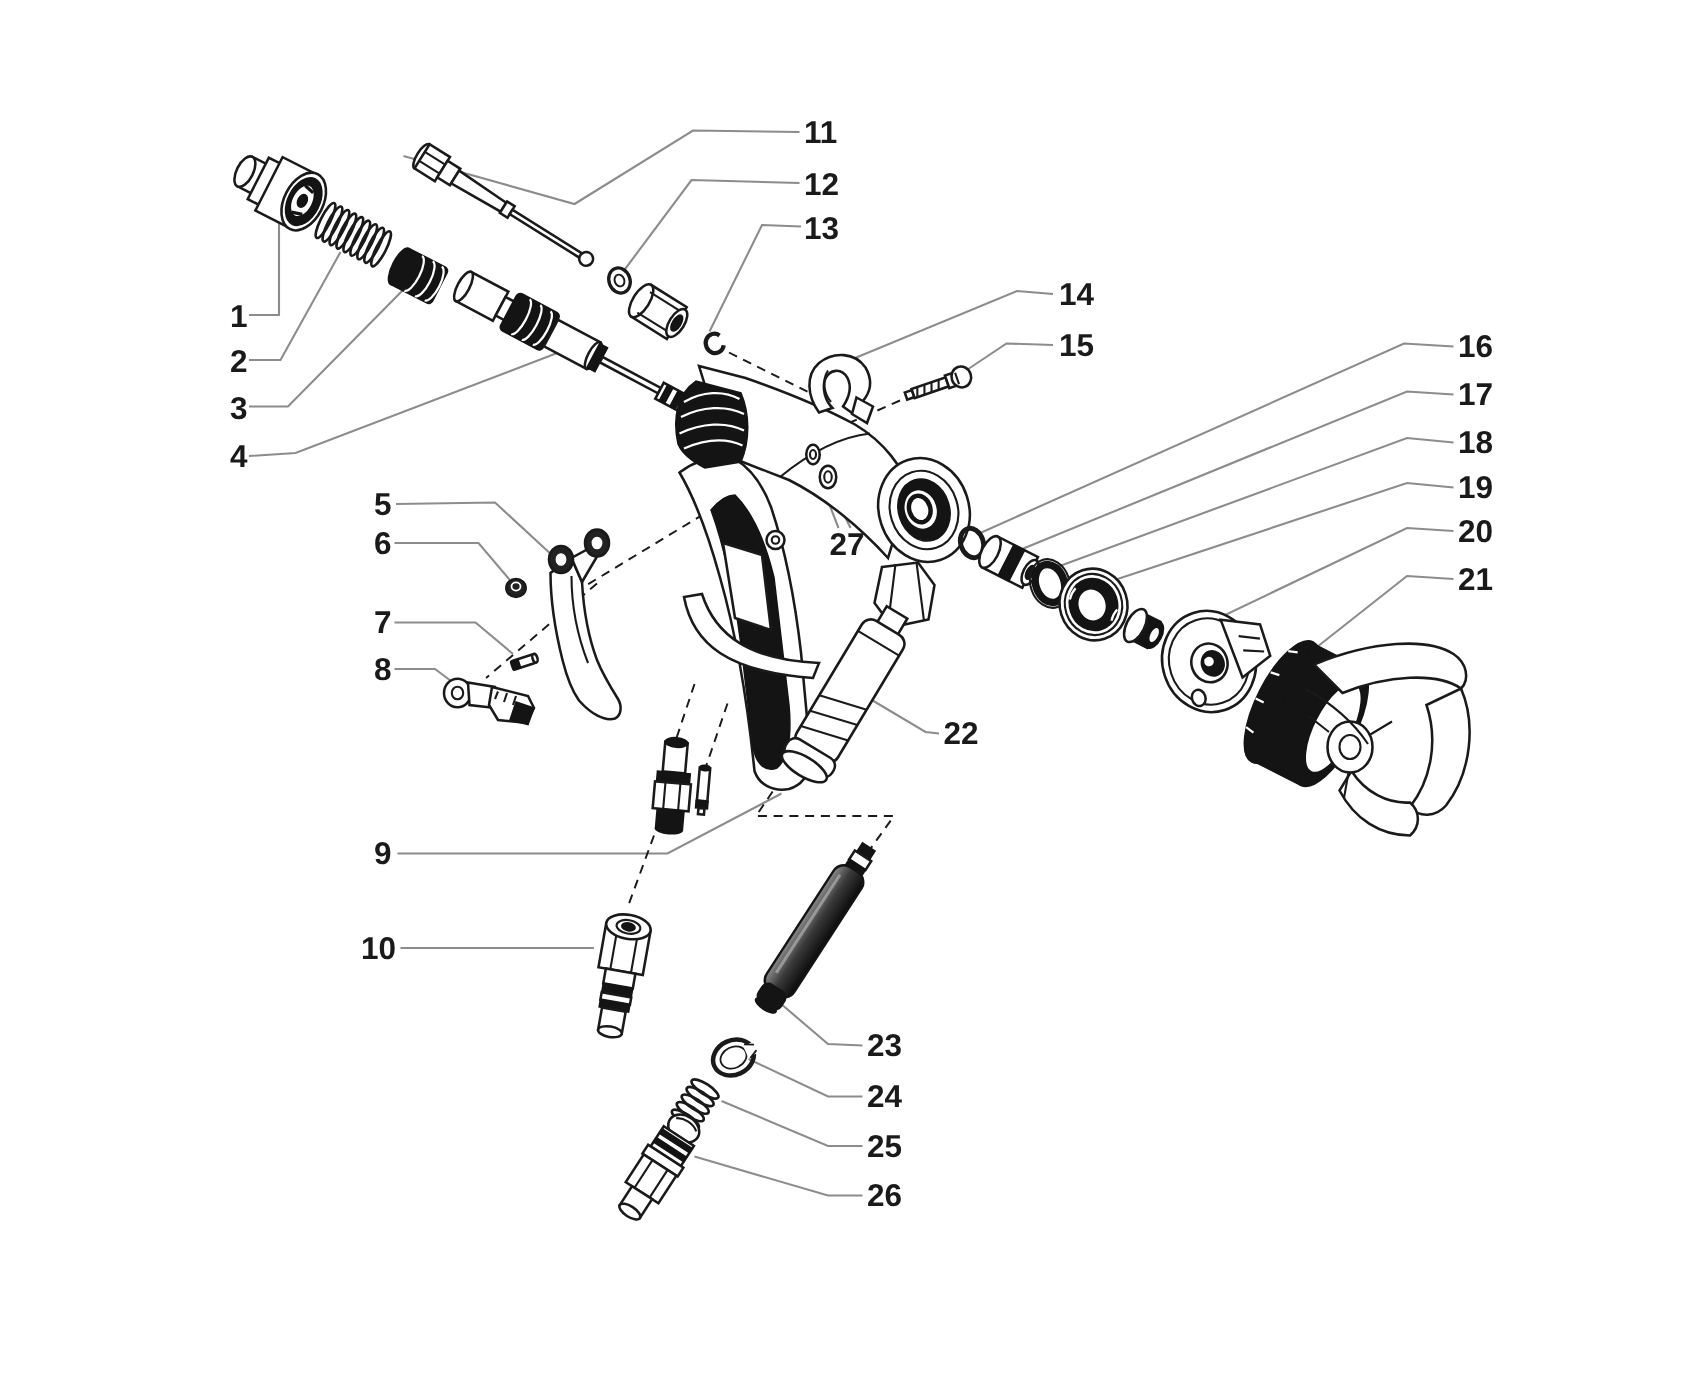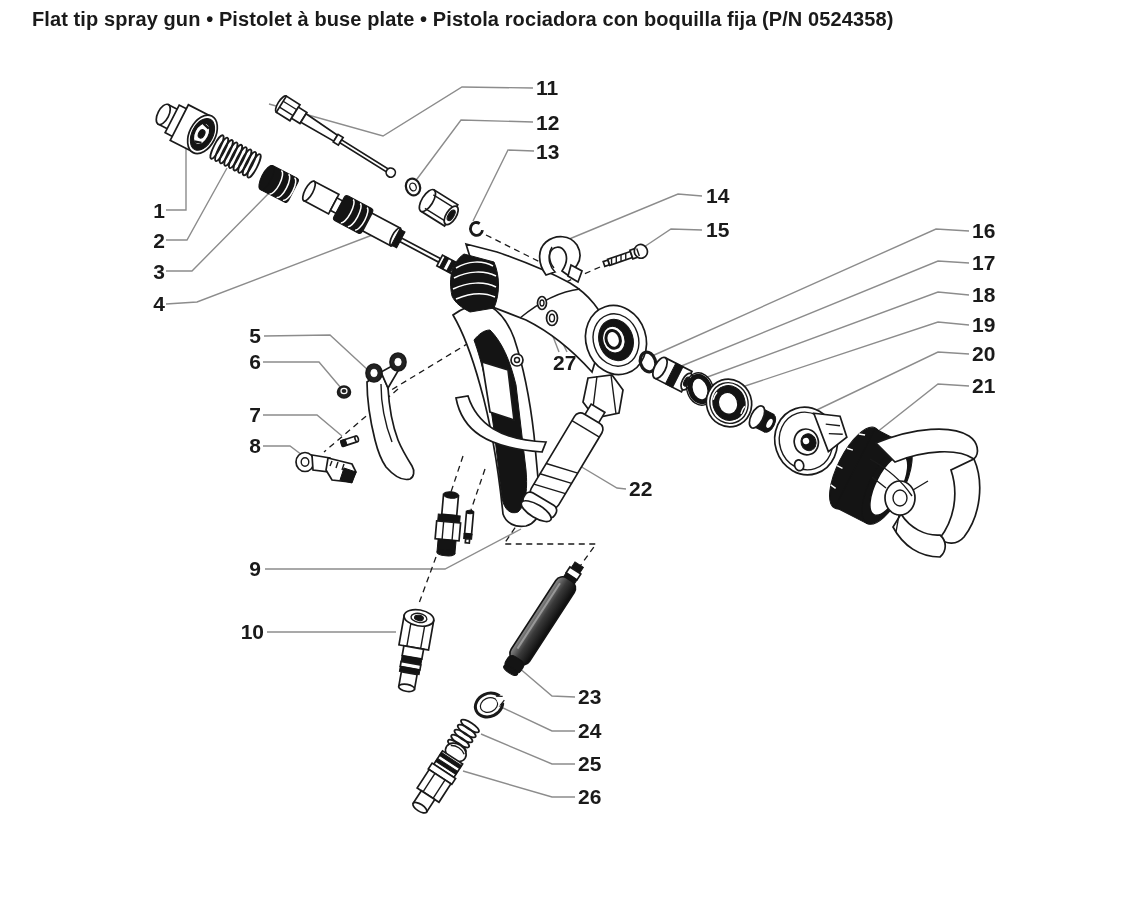--- a/index.html
+++ b/index.html
@@ -13,21 +13,20 @@
   .dk{fill:#141414;stroke:#141414;stroke-width:1;}
   .ln{fill:none;stroke:#1a1a1a;stroke-width:1.4;}
   .wln{fill:none;stroke:#ffffff;stroke-width:1.5;}
   .leader{fill:none;stroke:#8c8c8c;stroke-width:1.4;}
   .dash{fill:none;stroke:#1a1a1a;stroke-width:1.3;stroke-dasharray:6 4.5;}
 </style>
 </head>
 <body>
 
 <div id="page">
-  <div id="title">Flat tip spray gun • Pistolet à buse plate • Pistola rociadora con boquilla fija (P/N 0524358)</div>
 
   <svg id="diagram" viewBox="0 0 1138 918" xmlns="http://www.w3.org/2000/svg">
     <defs>
       <linearGradient id="tubeGrad" x1="0" y1="0" x2="1" y2="0">
         <stop offset="0" stop-color="#8a8a8a"></stop>
         <stop offset="0.45" stop-color="#3a3a3a"></stop>
         <stop offset="1" stop-color="#0b0b0b"></stop>
       </linearGradient>
     </defs>
 

